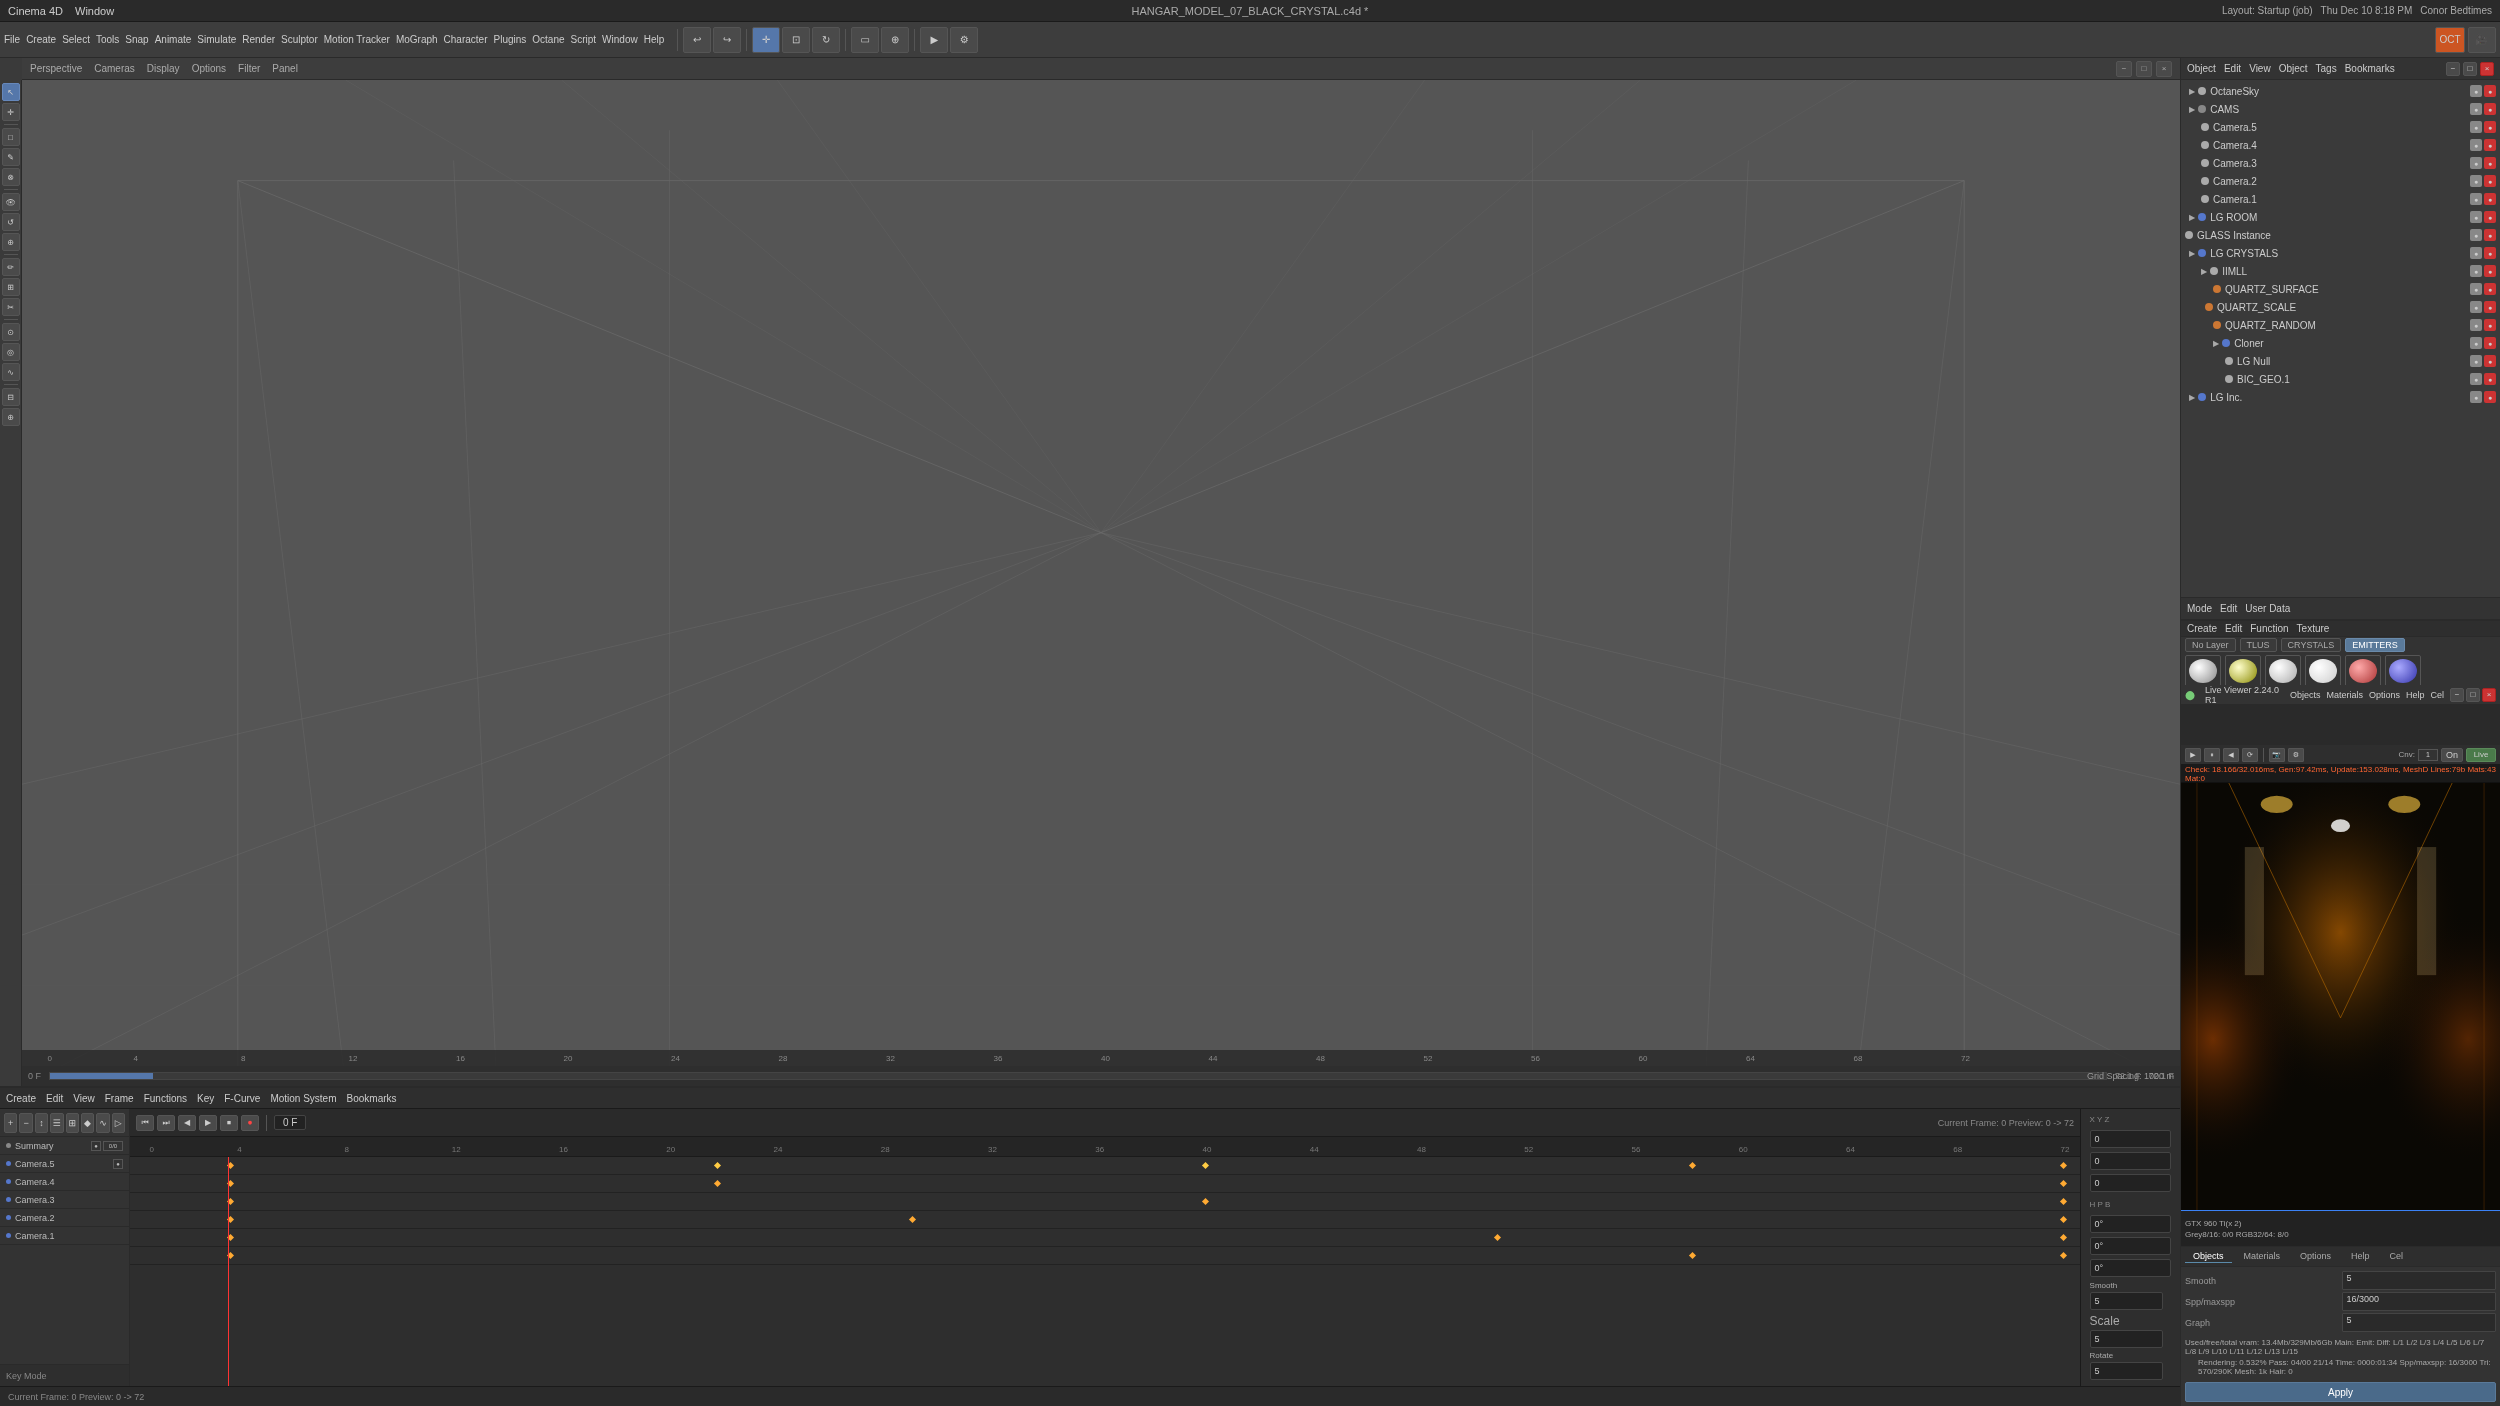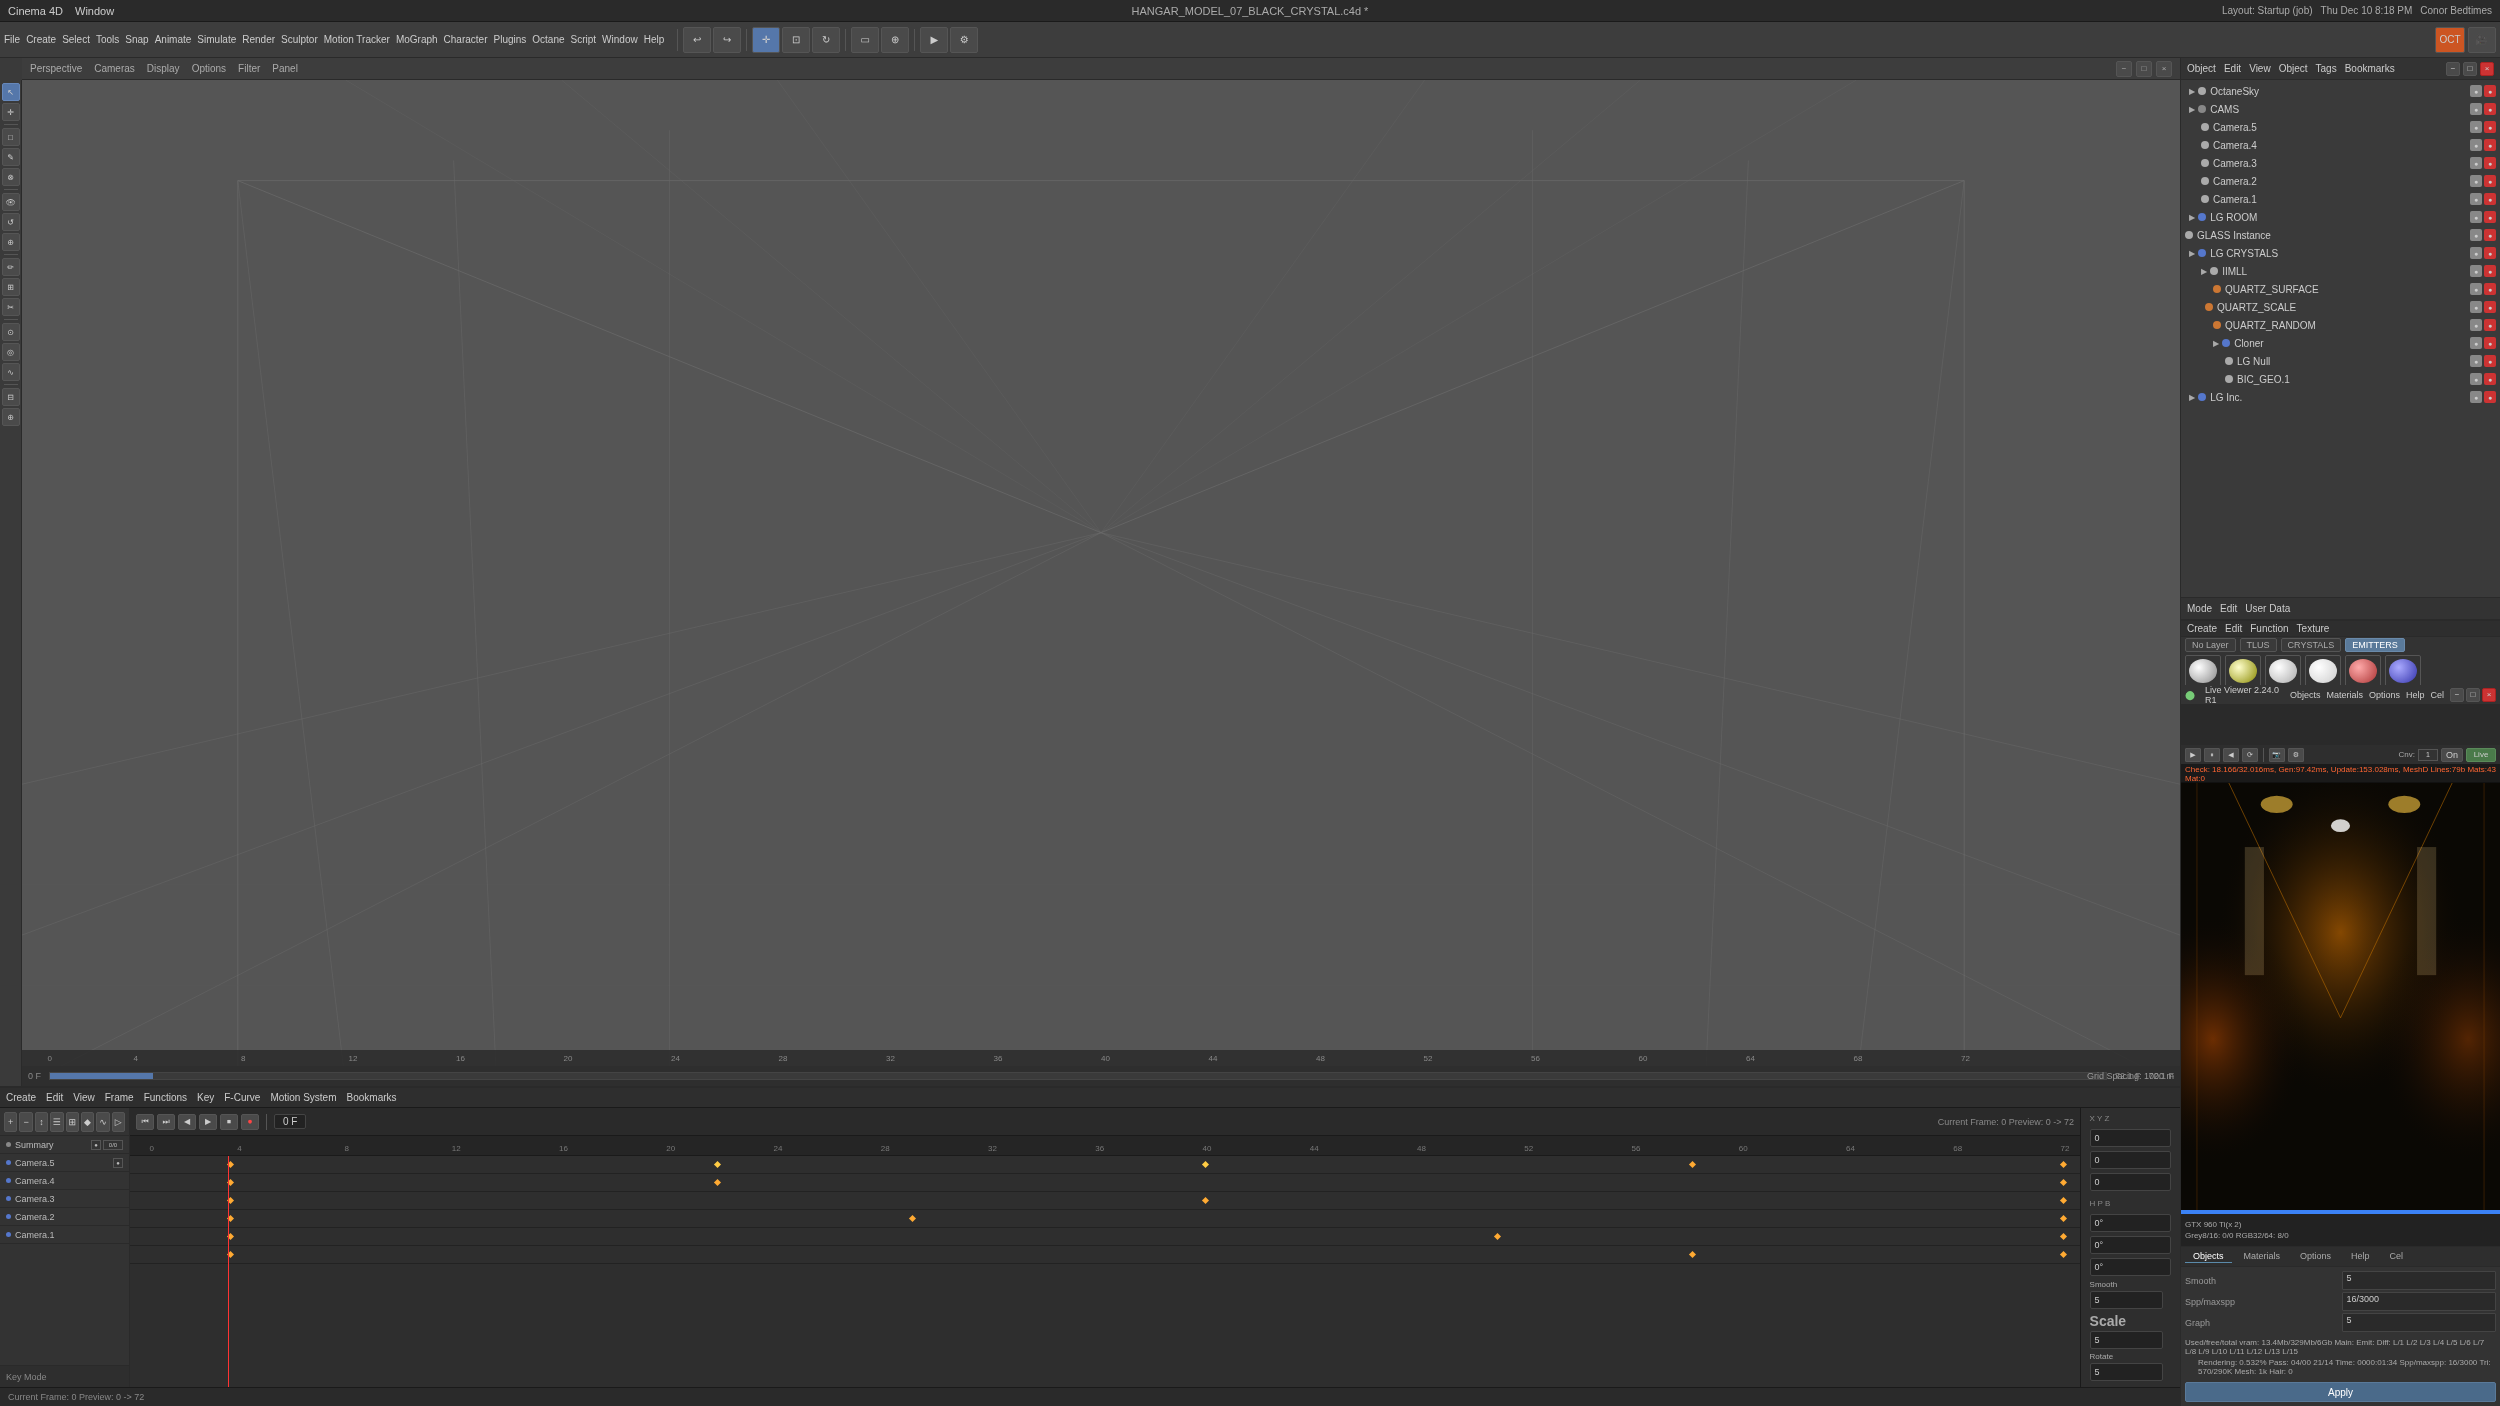--- a/index.html
+++ b/index.html
@@ -356,21 +356,21 @@
       justify-content: center;
     }
 
     #lv-stats {
       height: 36px;
       background: #222;
       display: flex;
       flex-direction: column;
       justify-content: center;
       padding: 0 4px;
-      border-top: 4px solid #3b82f6;
+      border-top: 1px solid #3b82f6;
       font-size: 8px;
       color: #aaa;
       flex-shrink: 0;
     }
 
     
     #properties-panel {
       height: 160px;
       background: #333;
       border-top: 1px solid #2a2a2a;
@@ -1366,21 +1366,21 @@
       <div class="tl-rs-field">0</div>
       <div class="tl-rs-field">0</div>
       <div class="tl-rs-field">0</div>
       <div style="font-size:8px;color:#888;width:90%;text-align:left;margin-top:4px;margin-bottom:2px;">H P B</div>
       <div class="tl-rs-field">0°</div>
       <div class="tl-rs-field">0°</div>
       <div class="tl-rs-field">0°</div>
       <div style="margin-top:auto;width:90%;">
         <div style="font-size:8px;color:#aaa;margin-bottom:2px;">Smooth</div>
         <div class="tl-rs-field">5</div>
-        <div style="font-size:14px;color:#aaa;margin-top:4px;margin-bottom:2px;font-weight:bold;">Scale</div>
+        <div style="font-size:12px;color:#aaa;margin-top:4px;margin-bottom:2px;">Scale</div>
         <div class="tl-rs-field">5</div>
         <div style="font-size:8px;color:#aaa;margin-top:3px;margin-bottom:2px;">Rotate</div>
         <div class="tl-rs-field">5</div>
       </div>
     </div>
   </div>
 
   <div style="height:20px;background:#2a2a2a;border-top:1px solid #1a1a1a;display:flex;align-items:center;padding:0 8px;font-size:9px;color:#888;gap:8px;">
     <span>Current Frame: 0  Preview: 0 -&gt; 72</span>
   </div>

